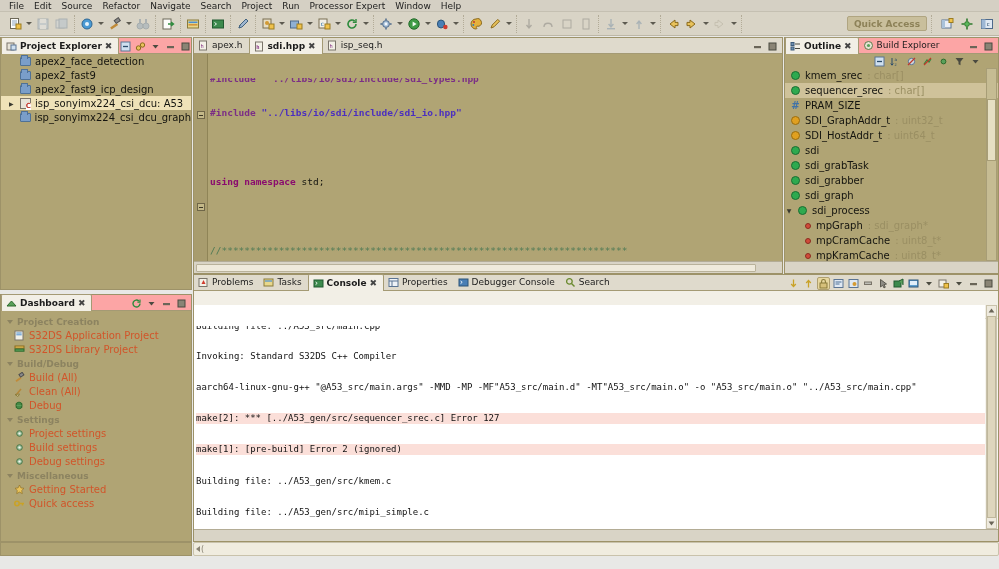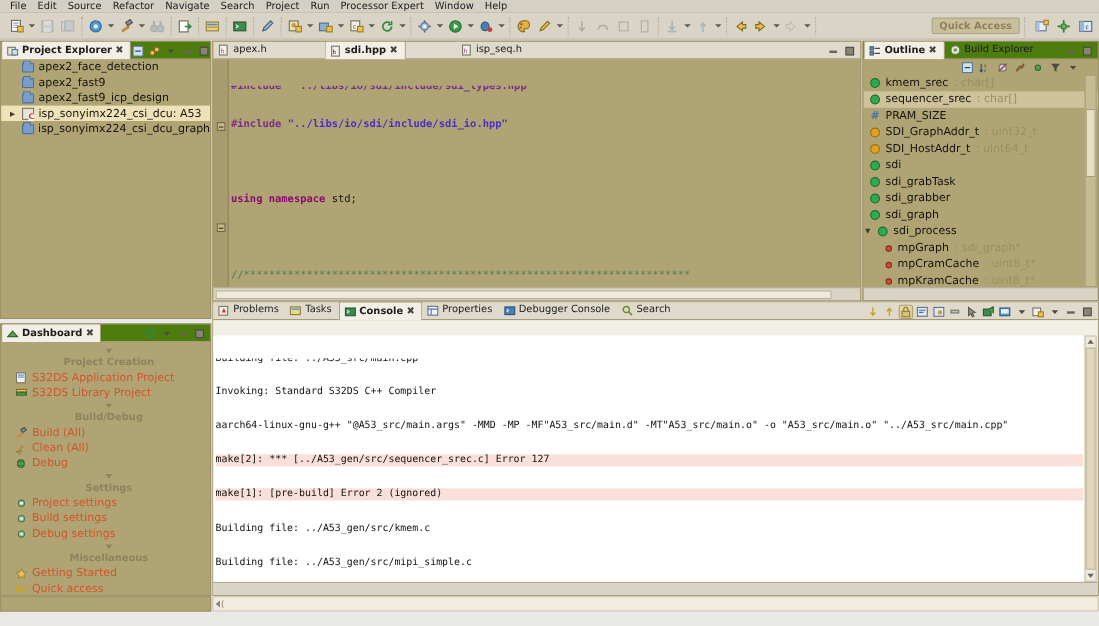--- a/index.html
+++ b/index.html
@@ -41,21 +41,21 @@
     margin-left:auto; background:#c9bf9c; border:1px solid #b0a581;
     border-radius:2px; color:#8d8258; font-size:9px; font-weight:bold;
     padding:1px 6px; height:15px; line-height:13px; white-space:nowrap;
   }
   .persp { display:flex; align-items:center; gap:2px; padding-left:6px;
            border-left:1px dotted #b2ab97; margin-left:4px; }
 
   
   .view { position:absolute; background:#b0a474; border:1px solid #9d9268; }
   .vtabs {
-    height:16px; display:flex; align-items:flex-end; background:#4d7c0f;
+    height:16px; display:flex; align-items:flex-end; background:#fca5a5;
     border-bottom:1px solid #a49a74; position:relative;
   }
   .vtab {
     display:flex; align-items:center; gap:3px; height:16px; padding:0 6px 0 4px;
     font-size:9px; color:#1c1c1c; white-space:nowrap;
   }
   .vtab.active { background:#f2efe6; font-weight:bold;
     border-top:1px solid #a49a74; border-left:1px solid #a49a74;
     border-right:1px solid #a49a74; border-radius:2px 2px 0 0;
     height:17px; margin-bottom:-1px; }
@@ -77,30 +77,30 @@
             background:#7a9ec9; border:1px solid #4f7196; border-bottom:none; border-radius:1px 1px 0 0; }
   .cproj { width:11px; height:11px; background:#e8e4d8; border:1px solid #7a746a;
            position:relative; flex:none; }
   .cproj:after { content:"C"; position:absolute; right:-1px; bottom:-2px; font-size:7px;
            font-weight:bold; color:#c0392b; background:#fff; line-height:7px; }
 
   
   #dashboard { left:0; top:294px; width:192px; height:248px; }
   #dashboard .vbody { background:#b0a474; padding-top:3px; }
   .dash-group { font-size:9px; color:#8c8360; font-weight:bold; display:flex;
-                align-items:center; gap:4px; padding:3px 0 1px 6px;flex-direction:column; }
+                align-items:center; gap:4px; padding:3px 0 1px 6px; }
   .dash-group .tri { width:0;height:0;border-left:3px solid transparent;
                 border-right:3px solid transparent; border-top:4px solid #8c8360; }
   .dash-item { display:flex; align-items:center; gap:4px; padding-left:13px;
                height:14px; font-size:10px; color:#d1552a; white-space:nowrap; }
   .dash-item .gi { width:11px; height:11px; flex:none; }
 
   
   #editor { left:193px; top:37px; width:590px; height:237px; background:#b0a474; }
-  #editor .vtabs { background:#dfdacc;gap:46px; }
+  #editor .vtabs { background:#dfdacc; }
   .code {
     position:absolute; top:16px; left:0; right:0; bottom:12px;
     background:#b0a474; overflow:hidden;
     font-family:"DejaVu Sans Mono","Liberation Mono",monospace;
     font-size:9.5px; line-height:11.5px; color:#14140f;
   }
   .gutter { position:absolute; left:0; top:0; bottom:0; width:14px;
             background:#a89c6e; border-right:1px solid #8f8457; }
   .codelines { position:absolute; left:16px; top:0; right:0; bottom:0;
                padding-top:1px; white-space:pre; }

